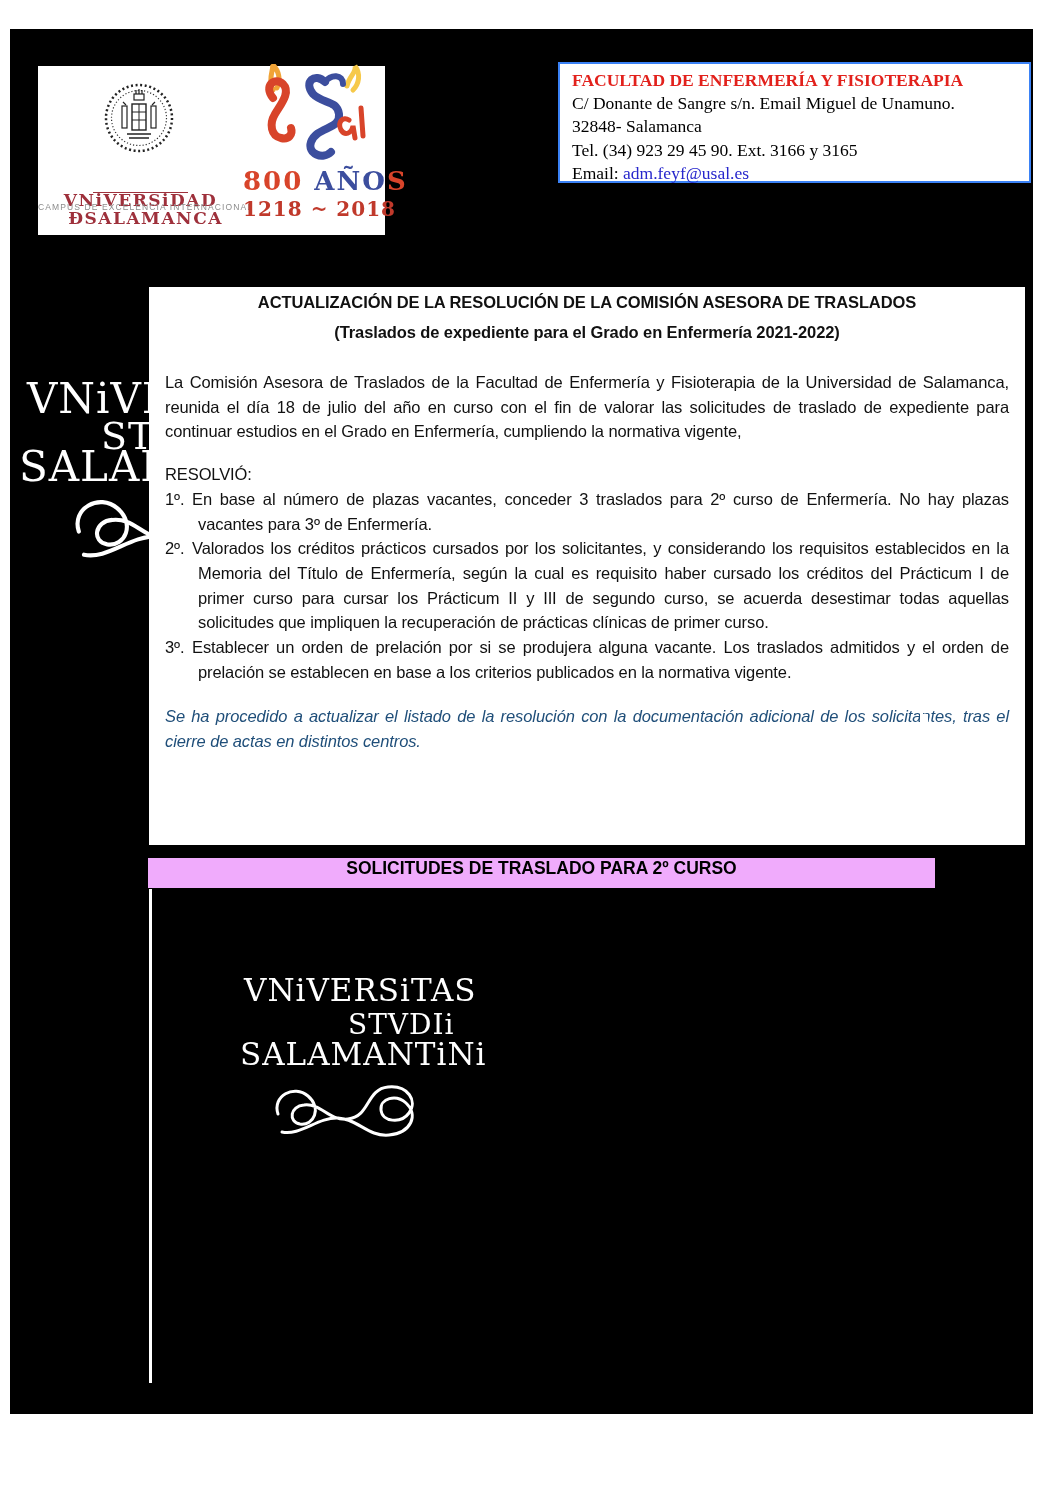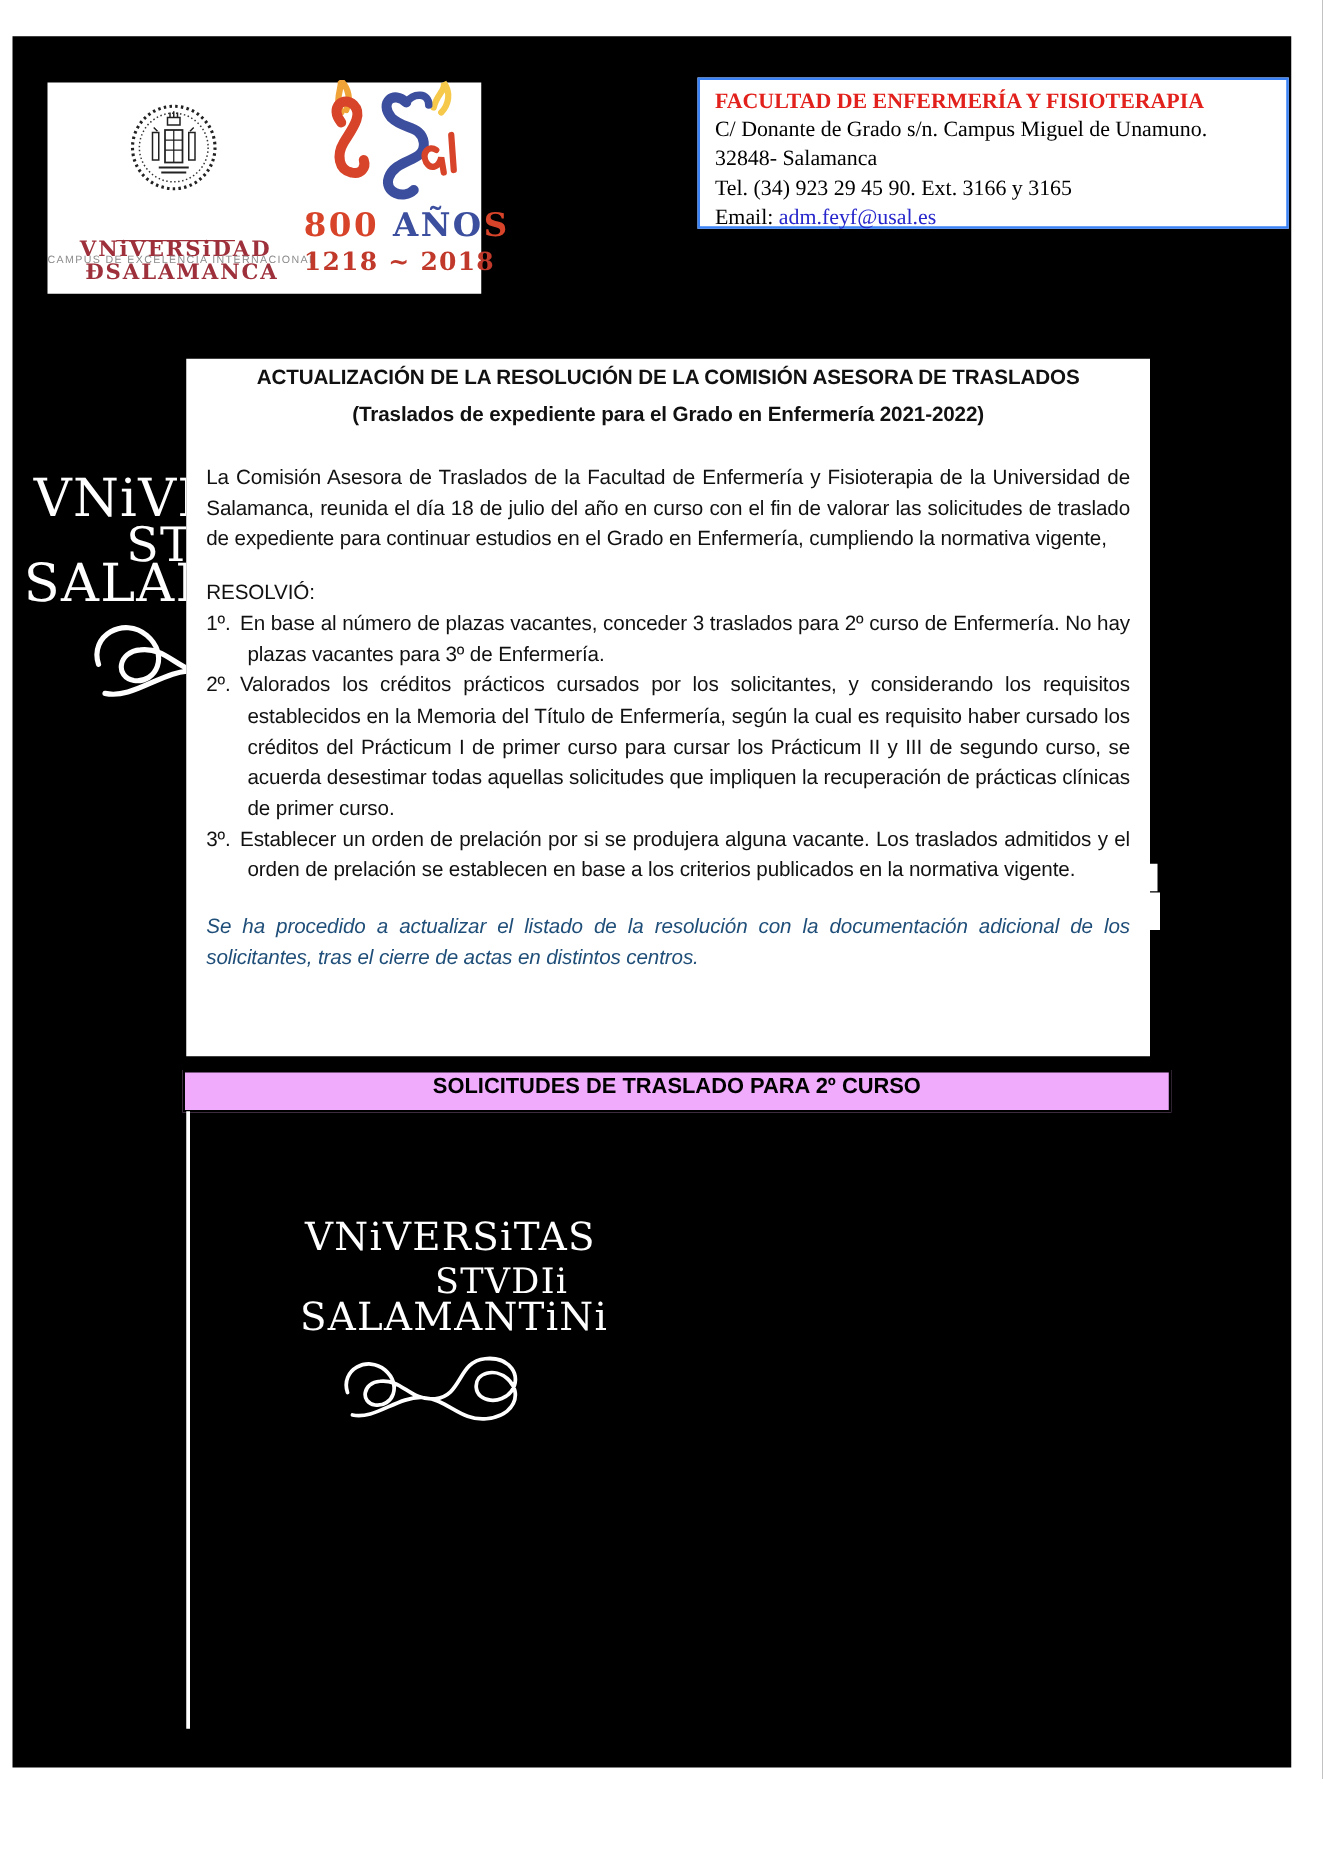--- a/index.html
+++ b/index.html
@@ -31,21 +31,21 @@
     font-family:"DejaVu Serif",serif;font-weight:bold;color:#c0392b;font-size:20px;letter-spacing:1px;white-space:nowrap;}
 
   
   .contact-box{position:absolute;left:558px;top:62px;width:473px;height:121px;background:#fff;
     border:2px solid #3b82f6;box-sizing:border-box;padding:5px 0 0 12px;
     font-family:"Liberation Serif",serif;font-size:17.5px;line-height:23.2px;color:#000;white-space:nowrap;}
   .contact-title{color:#e2211c;font-weight:bold;font-size:17.5px;}
   .email-link{color:#2626cc;text-decoration:none;}
 
   
-  .content-box{position:absolute;left:149px;top:287px;width:771px;height:558px;background:#fff;
+  .content-box{position:absolute;left:149px;top:287px;width:876px;height:558px;background:#fff;
     box-sizing:border-box;padding:3px 16px 0 16px;color:#111;
     font-size:16.5px;line-height:24.7px;letter-spacing:-0.1px;}
   .doc-title{font-weight:bold;text-align:center;font-size:16.5px;line-height:24px;margin:0 0 6px 0;}
   .doc-subtitle{font-weight:bold;text-align:center;font-size:16.5px;line-height:24px;margin:0 0 26px 0;}
   .intro{text-align:justify;margin:0 0 18px 0;}
   .resolved{margin:0;}
   .res-item{text-align:justify;margin:0;padding-left:33px;text-indent:-33px;}
   .res-item .num{display:inline-block;width:27px;text-indent:0;}
   .note{color:#1f4e79;font-weight:normal;font-style:italic;text-align:justify;margin:20px 0 0 0;}
 
@@ -115,21 +115,21 @@
 
         <path d="M98 56 C92 52 86 58 90 66 C94 72 100 70 102 62 L104 74 M110 44 L112 72" fill="none" stroke="#d8442a" stroke-width="5" stroke-linecap="round"></path>
       </svg>
       <div class="y800"><span class="r">800 </span><span class="b">AÑO</span><span class="r">S</span></div>
       <div class="dates">1218 ~ 2018</div>
     </div>
   </div>
 
   <div class="contact-box">
     <div class="contact-title">FACULTAD DE ENFERMERÍA Y FISIOTERAPIA</div>
-    <div>C/ Donante de Grado s/n. Campus Miguel de Unamuno.</div>
+    <div>C/ Donante de Sangre s/n. Email Miguel de Unamuno.</div>
     <div>32848- Salamanca</div>
     <div>Tel. (34) 923 29 45 90. Ext. 3166 y 3165</div>
     <div><span>Email: </span><a href="#" class="email-link">adm.feyf@usal.es</a></div>
   </div>
 
   <div class="content-box">
     <p class="doc-title">ACTUALIZACIÓN DE LA RESOLUCIÓN DE LA COMISIÓN ASESORA DE TRASLADOS</p>
     <p class="doc-subtitle">(Traslados de expediente para el Grado en Enfermería 2021-2022)</p>
     <p class="intro">La Comisión Asesora de Traslados de la Facultad de Enfermería y Fisioterapia de la Universidad de Salamanca, reunida el día 18 de julio del año en curso con el fin de valorar las solicitudes de traslado de expediente para continuar estudios en el Grado en Enfermería, cumpliendo la normativa vigente,</p>
     <p class="resolved">RESOLVIÓ:</p>

